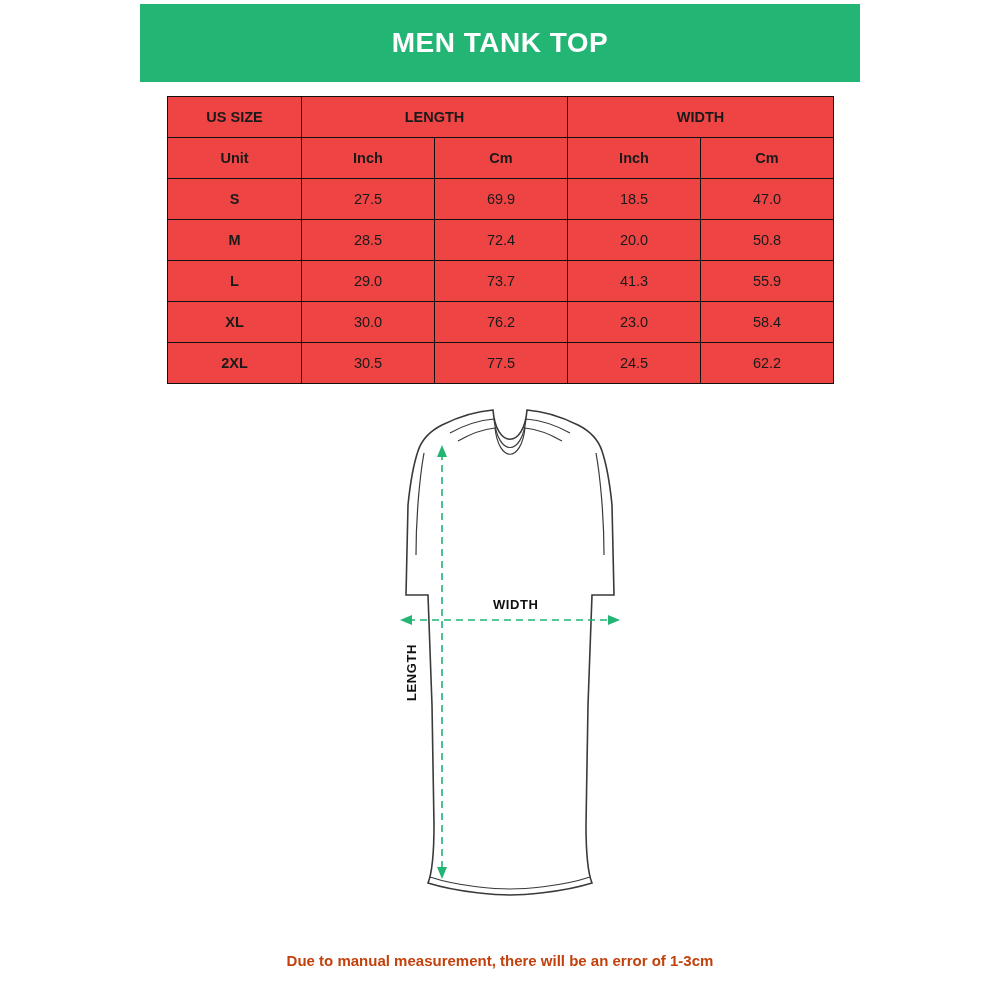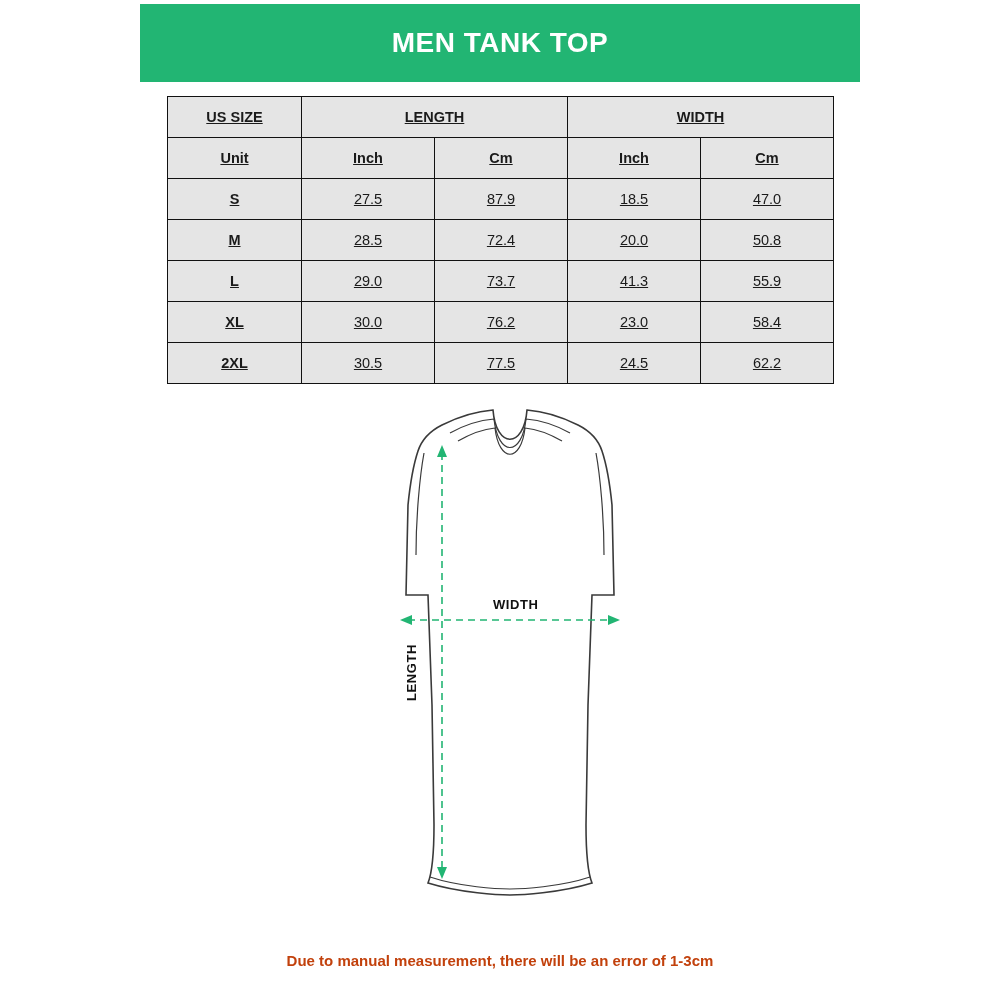--- a/index.html
+++ b/index.html
@@ -47,23 +47,22 @@
     width: 100%;
     table-layout: fixed;
   }
   table.size-table td,
   table.size-table th {
     border: 1px solid #111111;
     height: 40px;
     text-align: center;
     vertical-align: middle;
     font-size: 14.5px;
-    background: #e5e5e5;
+    background: #ef4444;
     padding: 0;
-    text-decoration: underline;
   }
   table.size-table th {
     font-weight: bold;
     font-size: 14.5px;
   }
   .col-size { width: 134px; }
   .col-val  { width: 133px; }
 
   .unit-cell, .size-cell {
     font-weight: bold;
@@ -144,21 +143,21 @@
         <td class="unit-cell">Inch</td>
         <td class="unit-cell">Cm</td>
         <td class="unit-cell">Inch</td>
         <td class="unit-cell">Cm</td>
       </tr>
     </thead>
     <tbody>
       <tr>
         <td class="size-cell">S</td>
         <td class="val-cell">27.5</td>
-        <td class="val-cell">87.9</td>
+        <td class="val-cell">69.9</td>
         <td class="val-cell">18.5</td>
         <td class="val-cell">47.0</td>
       </tr>
       <tr>
         <td class="size-cell">M</td>
         <td class="val-cell">28.5</td>
         <td class="val-cell">72.4</td>
         <td class="val-cell">20.0</td>
         <td class="val-cell">50.8</td>
       </tr>

